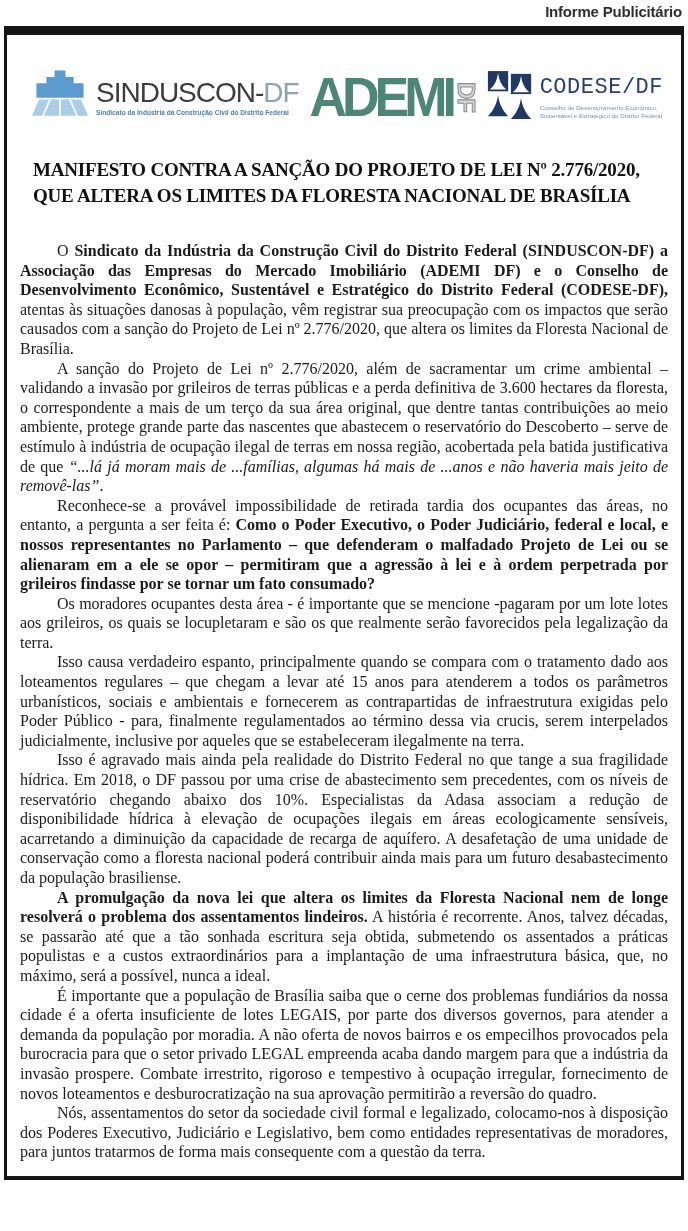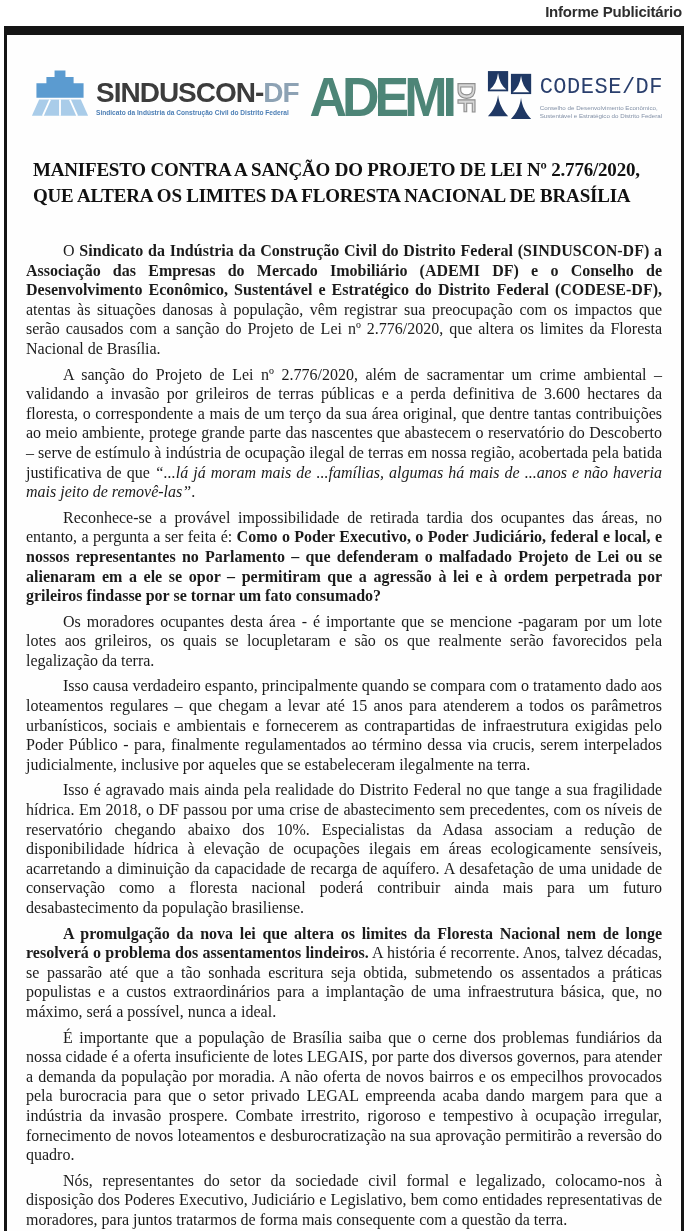--- a/index.html
+++ b/index.html
@@ -41,21 +41,21 @@
     justify-content: space-between;
     padding: 12px 8px 4px 14px;
     min-height: 84px;
   }
   .logo { display: flex; align-items: center; }
 
   
   .sinduscon-text { margin-left: 7px; }
   .sinduscon-main {
     font-family: "Liberation Sans", sans-serif;
-    font-weight: 700;
+    font-weight: 400;
     font-size: 28px;
     letter-spacing: -1px;
     color: #3c3c3c;
     line-height: 28px;
     white-space: nowrap;
   }
   .sinduscon-df { color: #8da2b4; }
   .sinduscon-tagline {
     font-family: "Liberation Sans", sans-serif;
     font-weight: 700;
@@ -120,21 +120,21 @@
     font-size: 19px;
     line-height: 26px;
     margin: 14px 16px 0 16px;
     color: #111;
     letter-spacing: -0.2px;
   }
 
   
   .manifesto-body { margin-top: 32px; padding: 0 3px; }
   .para {
-    margin: 6px;
+    margin: 0;
     text-align: justify;
     text-indent: 37px;
     font-size: 16px;
     line-height: 19.6px;
     color: #1b1b1b;
   }
   .para b { font-weight: 700; }
   .para i { font-style: italic; }
 </style>
 </head>
@@ -199,17 +199,17 @@
 
     <div class="manifesto-body">
         <p class="para"><span>O </span><b>Sindicato da Indústria da Construção Civil do Distrito Federal (SINDUSCON-DF) a Associação das Empresas do Mercado Imobiliário (ADEMI DF) e o Conselho de Desenvolvimento Econômico, Sustentável e Estratégico do Distrito Federal (CODESE-DF),</b><span> atentas às situações danosas à população, vêm registrar sua preocupação com os impactos que serão causados com a sanção do Projeto de Lei nº 2.776/2020, que altera os limites da Floresta Nacional de Brasília.</span></p>
         <p class="para"><span>A sanção do Projeto de Lei nº 2.776/2020, além de sacramentar um crime ambiental – validando a invasão por grileiros de terras públicas e a perda definitiva de 3.600 hectares da floresta, o correspondente a mais de um terço da sua área original, que dentre tantas contribuições ao meio ambiente, protege grande parte das nascentes que abastecem o reservatório do Descoberto – serve de estímulo à indústria de ocupação ilegal de terras em nossa região, acobertada pela batida justificativa de que </span><i>“...lá já moram mais de ...famílias, algumas há mais de ...anos e não haveria mais jeito de removê-las”</i><span>.</span></p>
         <p class="para"><span>Reconhece-se a provável impossibilidade de retirada tardia dos ocupantes das áreas, no entanto, a pergunta a ser feita é: </span><b>Como o Poder Executivo, o Poder Judiciário, federal e local, e nossos representantes no Parlamento – que defenderam o malfadado Projeto de Lei ou se alienaram em a ele se opor – permitiram que a agressão à lei e à ordem perpetrada por grileiros findasse por se tornar um fato consumado?</b></p>
         <p class="para"><span>Os moradores ocupantes desta área - é importante que se mencione -pagaram por um lote lotes aos grileiros, os quais se locupletaram e são os que realmente serão favorecidos pela legalização da terra.</span></p>
         <p class="para"><span>Isso causa verdadeiro espanto, principalmente quando se compara com o tratamento dado aos loteamentos regulares – que chegam a levar até 15 anos para atenderem a todos os parâmetros urbanísticos, sociais e ambientais e fornecerem as contrapartidas de infraestrutura exigidas pelo Poder Público - para, finalmente regulamentados ao término dessa via crucis, serem interpelados judicialmente, inclusive por aqueles que se estabeleceram ilegalmente na terra.</span></p>
         <p class="para"><span>Isso é agravado mais ainda pela realidade do Distrito Federal no que tange a sua fragilidade hídrica. Em 2018, o DF passou por uma crise de abastecimento sem precedentes, com os níveis de reservatório chegando abaixo dos 10%. Especialistas da Adasa associam a redução de disponibilidade hídrica à elevação de ocupações ilegais em áreas ecologicamente sensíveis, acarretando a diminuição da capacidade de recarga de aquífero. A desafetação de uma unidade de conservação como a floresta nacional poderá contribuir ainda mais para um futuro desabastecimento da população brasiliense.</span></p>
         <p class="para"><b>A promulgação da nova lei que altera os limites da Floresta Nacional nem de longe resolverá o problema dos assentamentos lindeiros.</b><span> A história é recorrente. Anos, talvez décadas, se passarão até que a tão sonhada escritura seja obtida, submetendo os assentados a práticas populistas e a custos extraordinários para a implantação de uma infraestrutura básica, que, no máximo, será a possível, nunca a ideal.</span></p>
         <p class="para"><span>É importante que a população de Brasília saiba que o cerne dos problemas fundiários da nossa cidade é a oferta insuficiente de lotes LEGAIS, por parte dos diversos governos, para atender a demanda da população por moradia. A não oferta de novos bairros e os empecilhos provocados pela burocracia para que o setor privado LEGAL empreenda acaba dando margem para que a indústria da invasão prospere. Combate irrestrito, rigoroso e tempestivo à ocupação irregular, fornecimento de novos loteamentos e desburocratização na sua aprovação permitirão a reversão do quadro.</span></p>
-        <p class="para"><span>Nós, representantes do setor da sociedade civil formal e legalizado, colocamo-nos à disposição dos Poderes Executivo, Judiciário e Legislativo, bem como entidades representativas de moradores, para juntos tratarmos de forma mais consequente com a questão da terra.</span></p>
+        <p class="para"><span>Nós, assentamentos do setor da sociedade civil formal e legalizado, colocamo-nos à disposição dos Poderes Executivo, Judiciário e Legislativo, bem como entidades representativas de moradores, para juntos tratarmos de forma mais consequente com a questão da terra.</span></p>
       </div>
 
   </div>
 </div>
 
 </body></html>

